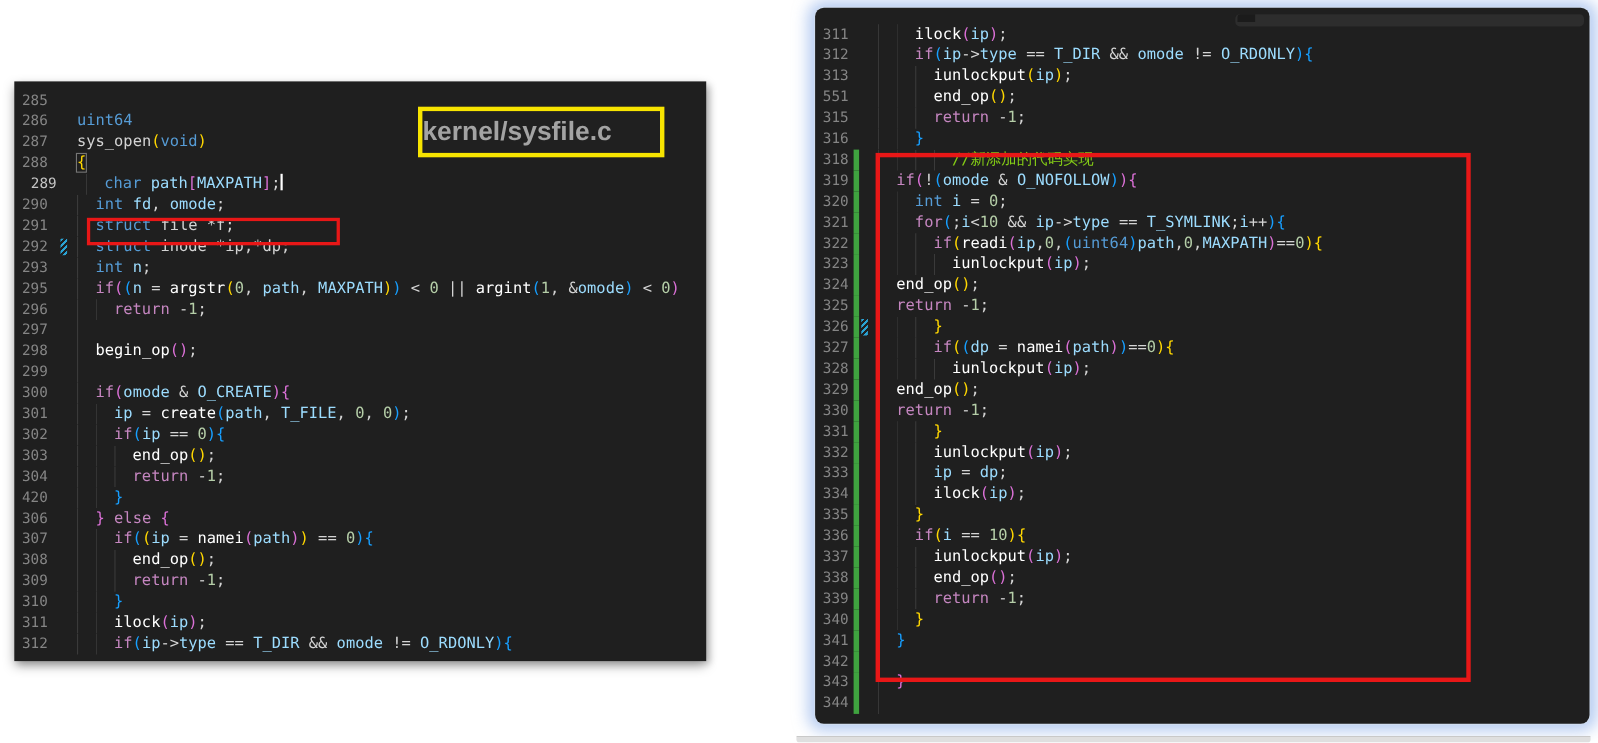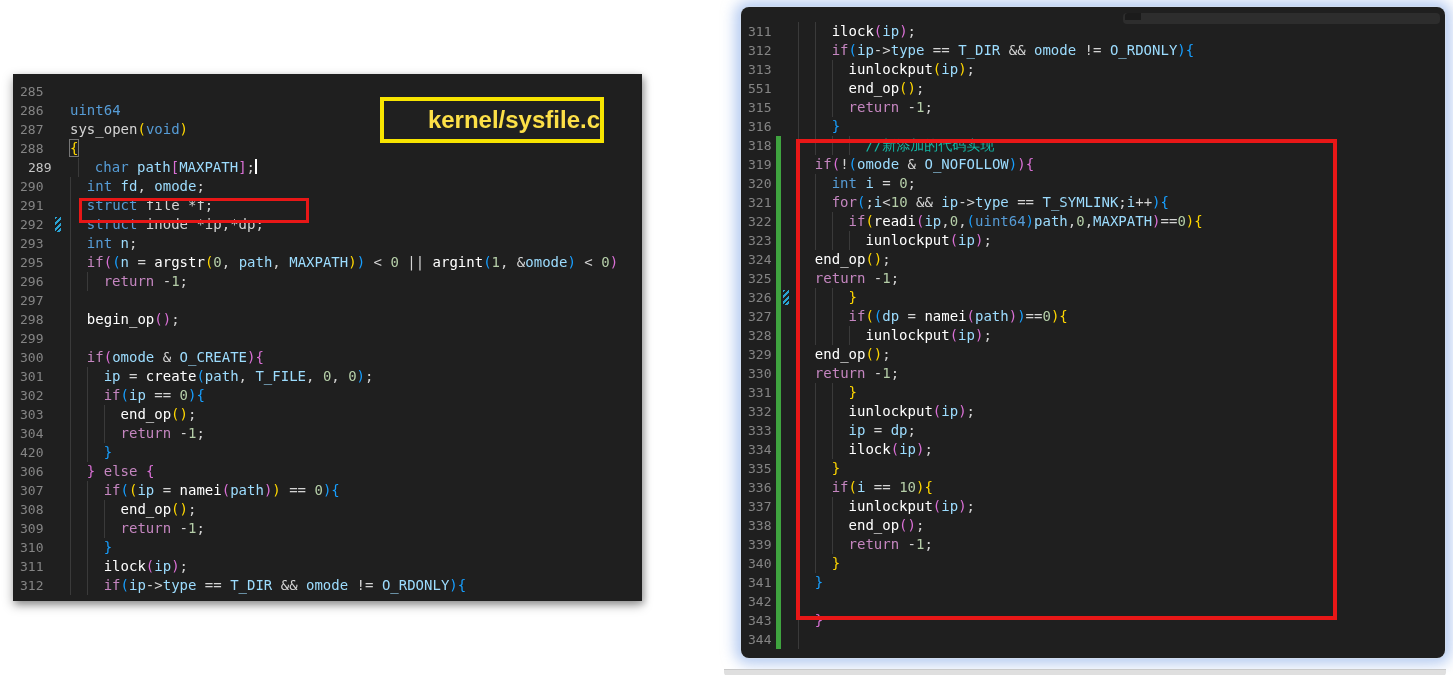--- a/index.html
+++ b/index.html
@@ -13,30 +13,30 @@
   .line{display:flex;height:19px;line-height:19px;font-size:14px;white-space:pre;}
   .num{flex:0 0 26px;margin-left:7px;font-size:13px;color:#858585;text-align:left;}
   .num.active{color:#c6c6c6;margin-left:15px;}
   .deco{flex:0 0 24px;position:relative;}
   .gbar{position:absolute;left:2px;top:0;width:5px;height:19px;background:#3fa33f;}
   .mmark{position:absolute;left:9px;top:2px;width:6px;height:15px;
          background:repeating-linear-gradient(135deg,#2aa3d4 0 2px,rgba(0,0,0,0) 2px 4px);}
   .code{white-space:pre;}
   .g{display:inline-block;width:2ch;box-shadow:inset 1px 0 0 #3a3a3a;}
   .p{color:#d4d4d4}.k{color:#c586c0}.t{color:#569cd6}.f{color:#ffffff}.v{color:#9cdcfe}
-  .n{color:#b5cea8}.c{color:#14b8a6;font-family:"DejaVu Sans Mono","DejaVu Sans",monospace;}
+  .n{color:#b5cea8}.c{color:#84cc16;font-family:"DejaVu Sans Mono","DejaVu Sans",monospace;}
   .A{color:#ffd700}.B{color:#da70d6}.C{color:#179fff}
   .Abox{color:#ffd700;outline:1px solid #767676;}
   .cursor{display:inline-block;width:2px;height:15px;background:#ffffff;vertical-align:-2px;}
   .hlbox{position:absolute;box-sizing:border-box;pointer-events:none;}
   .hlbox-left{left:79px;top:198px;width:230px;height:25px;border:3px solid #e81717;}
   .hlbox-right{left:796px;top:139px;width:541px;height:481px;border:4px solid #e81717;}
   .file-label{position:absolute;left:380px;top:97px;width:224px;height:46px;background:#202020;
-              border:4px solid #f7e400;box-sizing:border-box;display:flex;align-items:center;justify-content:flex-end;
-              font-family:"Liberation Sans","DejaVu Sans",sans-serif;font-weight:bold;font-size:24px;color:#fde047;}
+              border:4px solid #f7e400;box-sizing:border-box;display:flex;align-items:center;justify-content:flex-start;
+              font-family:"Liberation Sans","DejaVu Sans",sans-serif;font-weight:bold;font-size:24px;color:#a3a3a3;}
   .top-bar{position:absolute;left:1123px;top:13px;width:317px;height:11px;background:#2d2d2d;border-radius:4px;}
   .top-bar .notch{position:absolute;left:2px;top:0;width:16px;height:7px;background:#1b1b1b;border-radius:3px 0 0 0;}
   .bottom-strip{position:absolute;left:724px;top:669px;width:722px;height:6px;background:#dfdfdf;
                 border-top:1px solid #c9c9c9;border-radius:0 0 4px 4px;}
 </style>
 </head>
 <body>
 
 <div class="stage">
 

